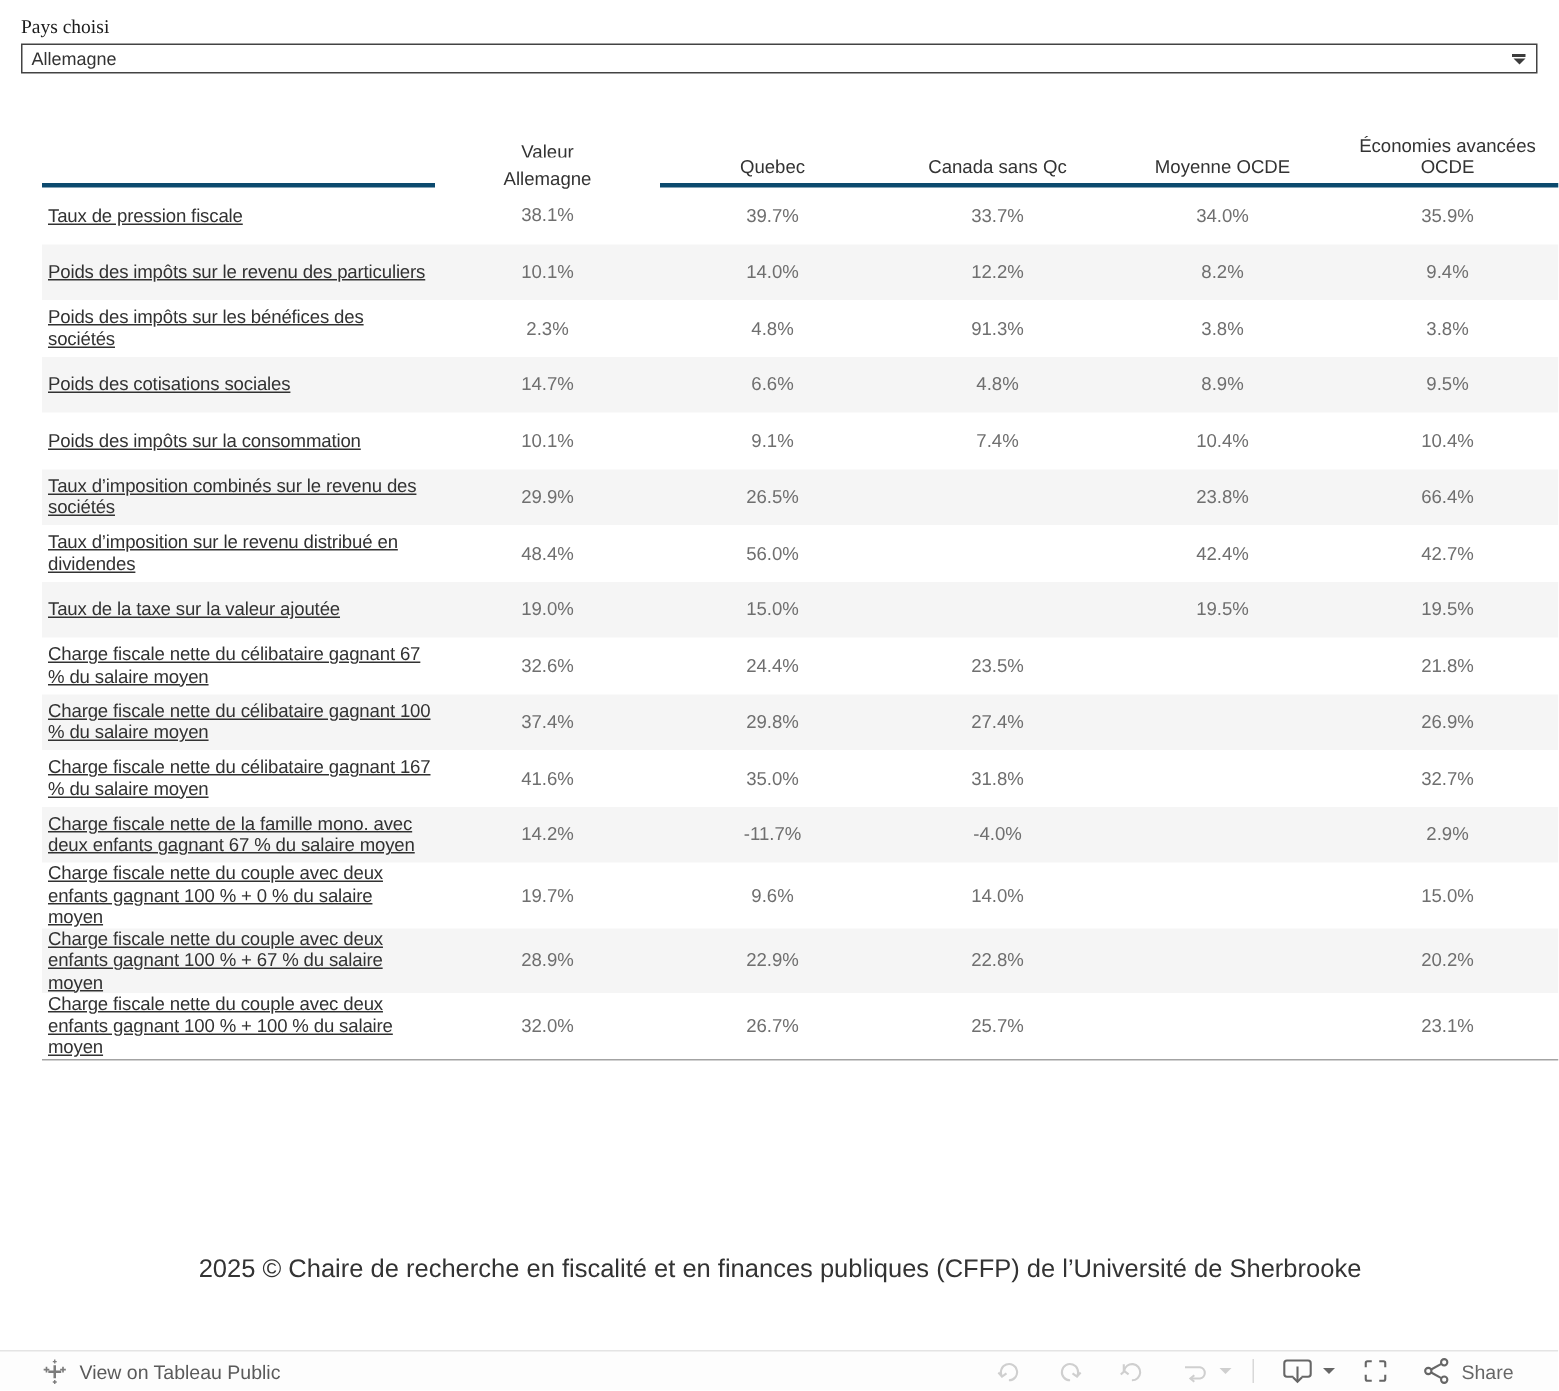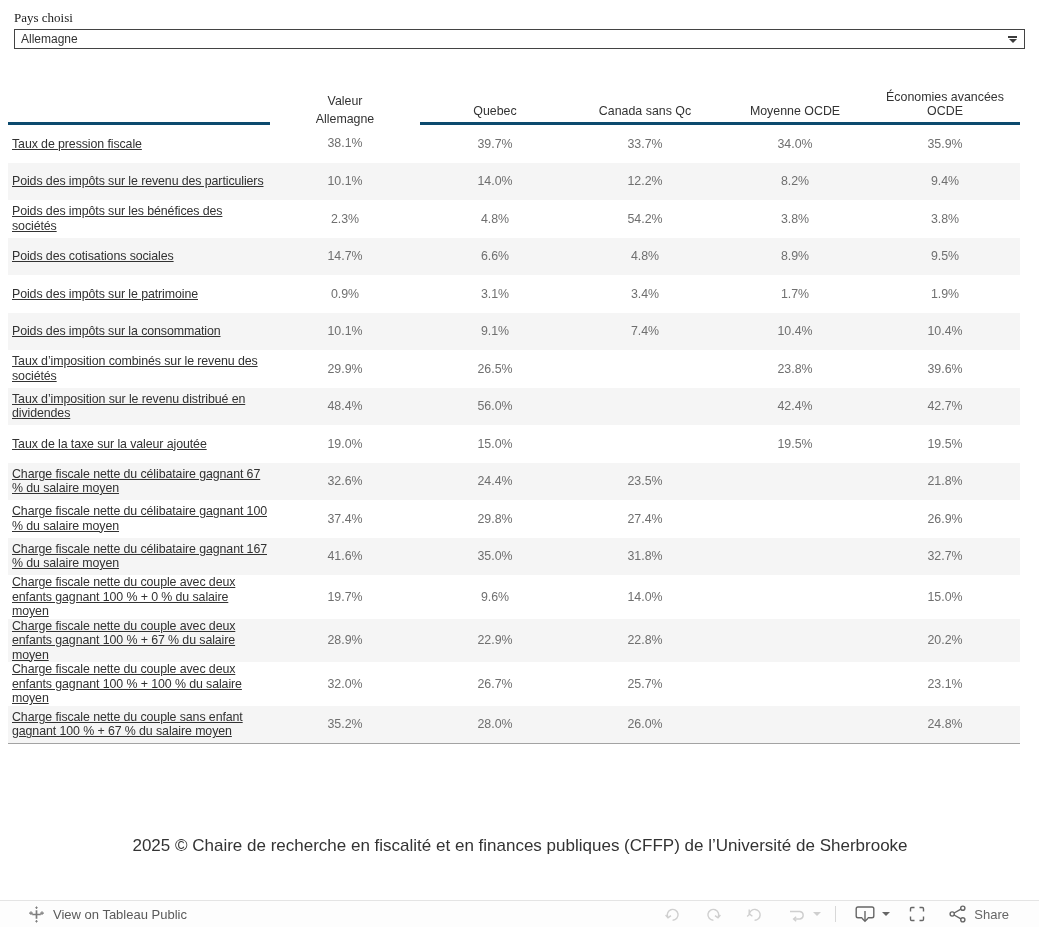--- a/index.html
+++ b/index.html
@@ -12,21 +12,21 @@
   .param-select{position:absolute;left:14px;top:29px;width:1011px;height:20px;
                 box-sizing:border-box;border:1px solid #434343;background:#fff;
                 display:flex;align-items:center;cursor:default;}
   .param-value{font-size:12px;color:#333;padding-left:6px;flex:1;}
   .param-caret{width:9px;margin-right:7px;display:flex;flex-direction:column;align-items:center;}
   .param-caret .bar{width:9px;height:2px;background:#3c3c3c;margin-bottom:1px;}
   .param-caret .tri{width:0;height:0;border-left:4.5px solid transparent;
                     border-right:4.5px solid transparent;border-top:4.5px solid #3c3c3c;}
 
   
-  table.crosstab{position:absolute;left:8px;top:90px;width:1012px;border-collapse:collapse;
+  table.crosstab{position:absolute;left:28px;top:90px;width:1012px;border-collapse:collapse;
                  table-layout:fixed;}
   table.crosstab th{height:22px;vertical-align:bottom;padding:0 0 4px 0;font-weight:400;
                     font-size:12.4px;color:#333;text-align:center;}
   th.underlined{border-bottom:3px solid #0c4a6e;}
   th.valeur-th{position:relative;border-bottom:none;overflow:visible;}
   .valeur-clip{position:absolute;top:5px;left:0;right:0;height:10px;overflow:hidden;
                text-align:center;font-size:12.4px;line-height:13px;color:#333;}
   .country-overlay{position:absolute;top:22px;left:0;right:0;height:17px;background:#fff;
                    z-index:3;text-align:center;font-size:12.4px;line-height:15px;color:#333;}
   table.crosstab td{height:35.5px;font-size:12.4px;vertical-align:middle;}
@@ -106,55 +106,47 @@
           <td class="val">10.1%</td>
           <td class="val">14.0%</td>
           <td class="val">12.2%</td>
           <td class="val">8.2%</td>
           <td class="val">9.4%</td>
         </tr>
         <tr>
           <td class="rl">Poids des impôts sur les bénéfices des sociétés</td>
           <td class="val">2.3%</td>
           <td class="val">4.8%</td>
-          <td class="val">54.2%</td>
+          <td class="val">91.3%</td>
           <td class="val">3.8%</td>
           <td class="val">3.8%</td>
         </tr>
         <tr>
           <td class="rl">Poids des cotisations sociales</td>
           <td class="val">14.7%</td>
           <td class="val">6.6%</td>
           <td class="val">4.8%</td>
           <td class="val">8.9%</td>
           <td class="val">9.5%</td>
         </tr>
         <tr>
-          <td class="rl">Poids des impôts sur le patrimoine</td>
-          <td class="val">0.9%</td>
-          <td class="val">3.1%</td>
-          <td class="val">3.4%</td>
-          <td class="val">1.7%</td>
-          <td class="val">1.9%</td>
-        </tr>
-        <tr>
           <td class="rl">Poids des impôts sur la consommation</td>
           <td class="val">10.1%</td>
           <td class="val">9.1%</td>
           <td class="val">7.4%</td>
           <td class="val">10.4%</td>
           <td class="val">10.4%</td>
         </tr>
         <tr>
           <td class="rl">Taux d’imposition combinés sur le revenu des sociétés</td>
           <td class="val">29.9%</td>
           <td class="val">26.5%</td>
           <td class="val"></td>
           <td class="val">23.8%</td>
-          <td class="val">39.6%</td>
+          <td class="val">66.4%</td>
         </tr>
         <tr>
           <td class="rl">Taux d’imposition sur le revenu distribué en dividendes</td>
           <td class="val">48.4%</td>
           <td class="val">56.0%</td>
           <td class="val"></td>
           <td class="val">42.4%</td>
           <td class="val">42.7%</td>
         </tr>
         <tr>
@@ -183,20 +175,28 @@
         </tr>
         <tr>
           <td class="rl">Charge fiscale nette du célibataire gagnant 167 % du salaire moyen</td>
           <td class="val">41.6%</td>
           <td class="val">35.0%</td>
           <td class="val">31.8%</td>
           <td class="val"></td>
           <td class="val">32.7%</td>
         </tr>
         <tr>
+          <td class="rl">Charge fiscale nette de la famille mono. avec deux enfants gagnant 67 % du salaire moyen</td>
+          <td class="val">14.2%</td>
+          <td class="val">-11.7%</td>
+          <td class="val">-4.0%</td>
+          <td class="val"></td>
+          <td class="val">2.9%</td>
+        </tr>
+        <tr>
           <td class="rl">Charge fiscale nette du couple avec deux enfants gagnant 100 % + 0 % du salaire moyen</td>
           <td class="val">19.7%</td>
           <td class="val">9.6%</td>
           <td class="val">14.0%</td>
           <td class="val"></td>
           <td class="val">15.0%</td>
         </tr>
         <tr>
           <td class="rl">Charge fiscale nette du couple avec deux enfants gagnant 100 % + 67 % du salaire moyen</td>
           <td class="val">28.9%</td>
@@ -205,28 +205,20 @@
           <td class="val"></td>
           <td class="val">20.2%</td>
         </tr>
         <tr>
           <td class="rl">Charge fiscale nette du couple avec deux enfants gagnant 100 % + 100 % du salaire moyen</td>
           <td class="val">32.0%</td>
           <td class="val">26.7%</td>
           <td class="val">25.7%</td>
           <td class="val"></td>
           <td class="val">23.1%</td>
-        </tr>
-        <tr>
-          <td class="rl">Charge fiscale nette du couple sans enfant gagnant 100 % + 67 % du salaire moyen</td>
-          <td class="val">35.2%</td>
-          <td class="val">28.0%</td>
-          <td class="val">26.0%</td>
-          <td class="val"></td>
-          <td class="val">24.8%</td>
         </tr>
       </tbody>
   </table>
 
   <div class="footer">2025  © Chaire de recherche en fiscalité et en finances publiques (CFFP) de l’Université de Sherbrooke</div>
 
   <div class="toolbar">
     <div class="tb-left">
       <svg width="17" height="17" viewBox="0 0 17 17" stroke="#7c7c7c" fill="none">
         <path d="M8.5 4.2 V12.8 M4.2 8.5 H12.8" stroke-width="1.7"></path>

